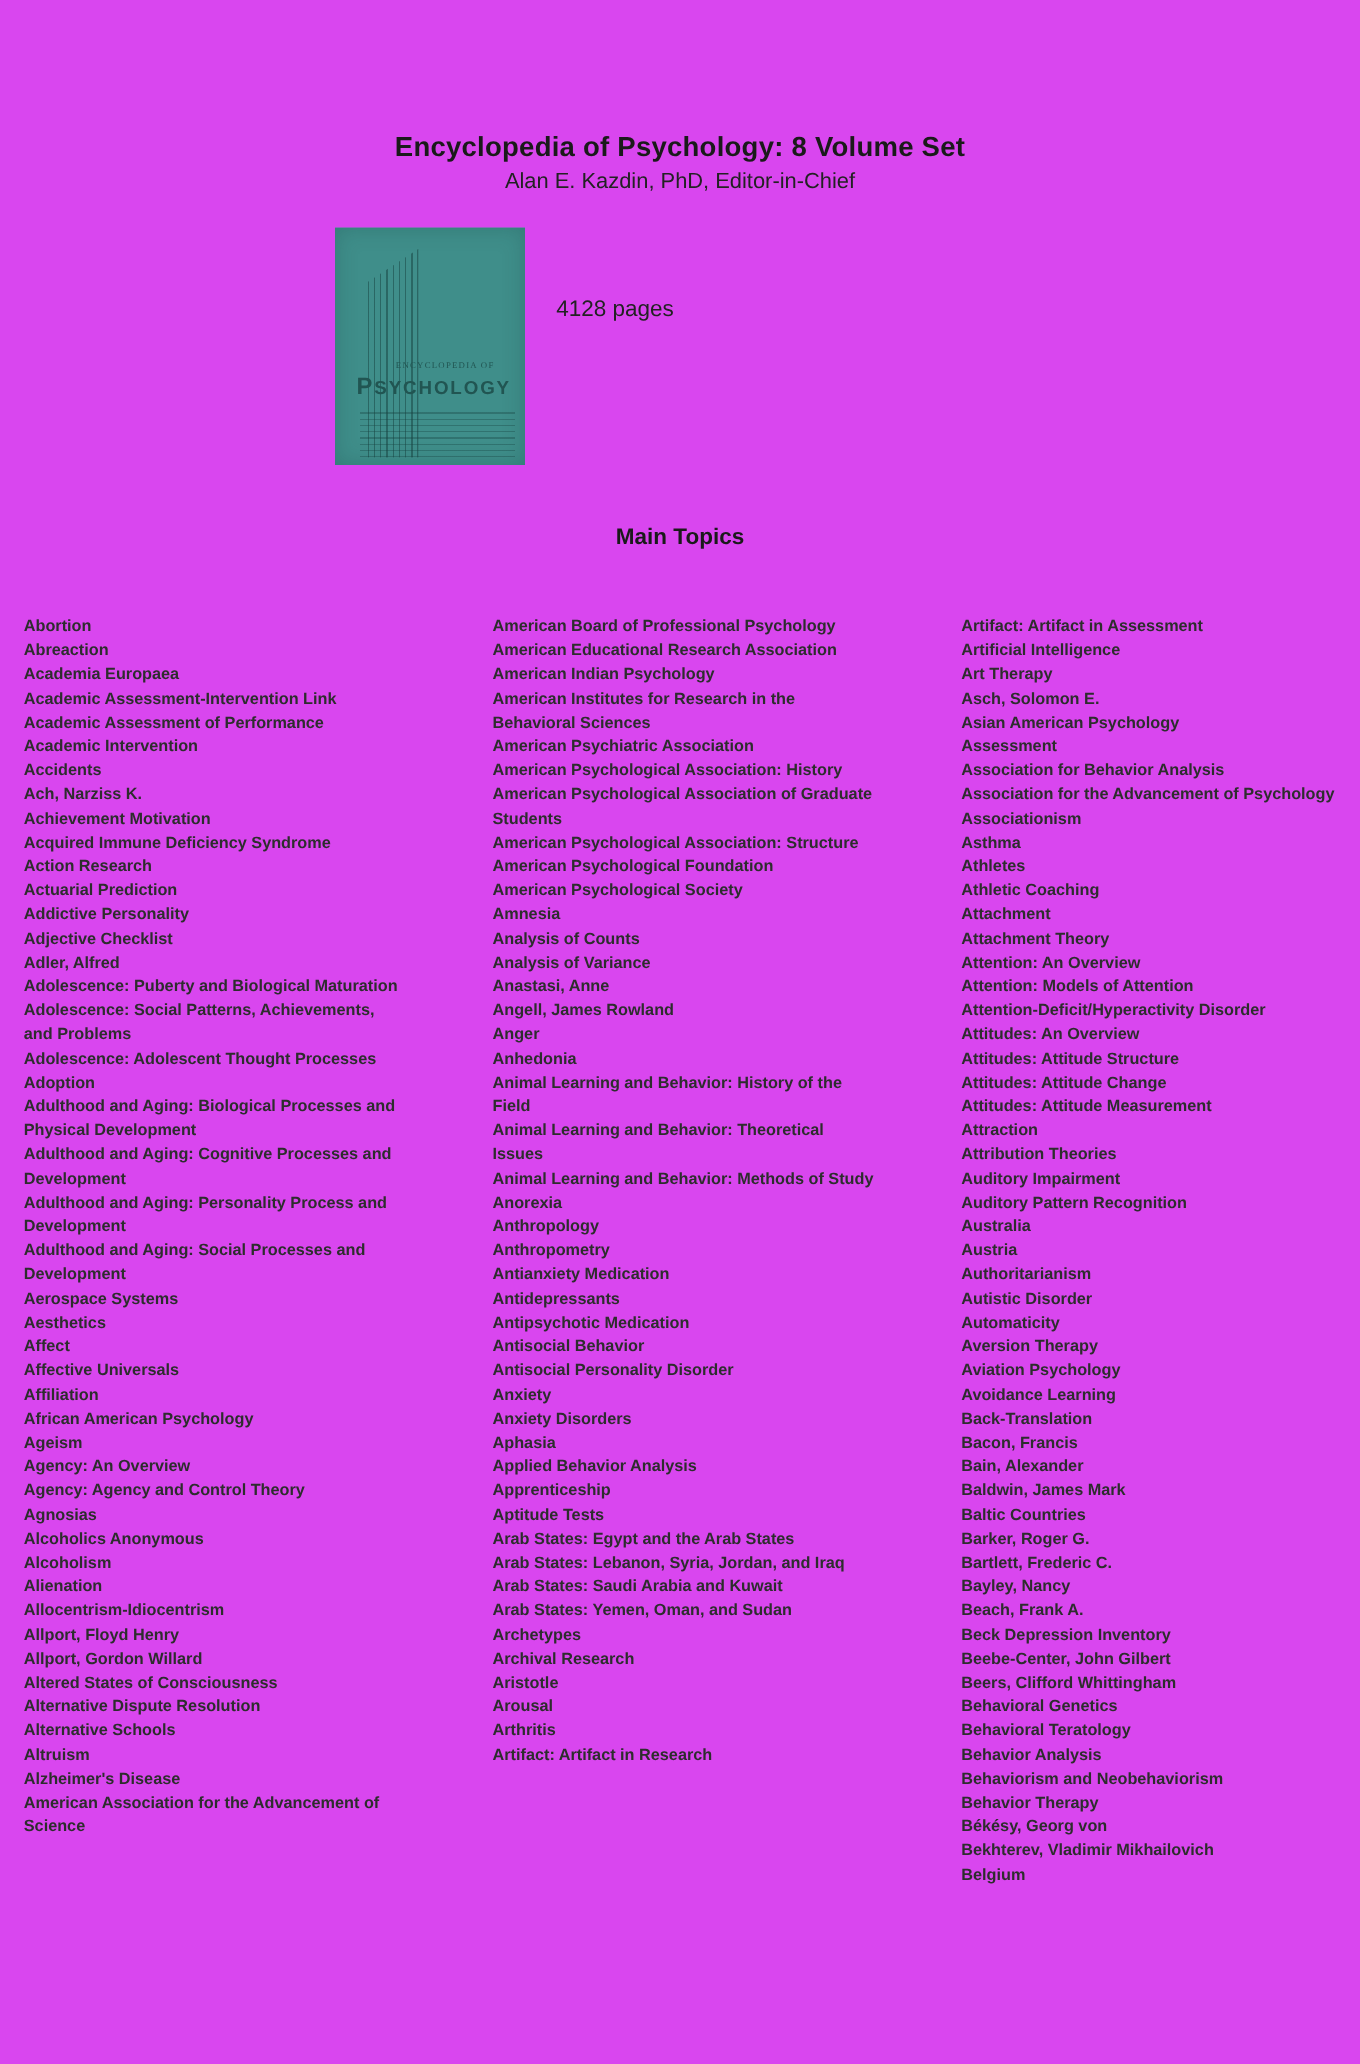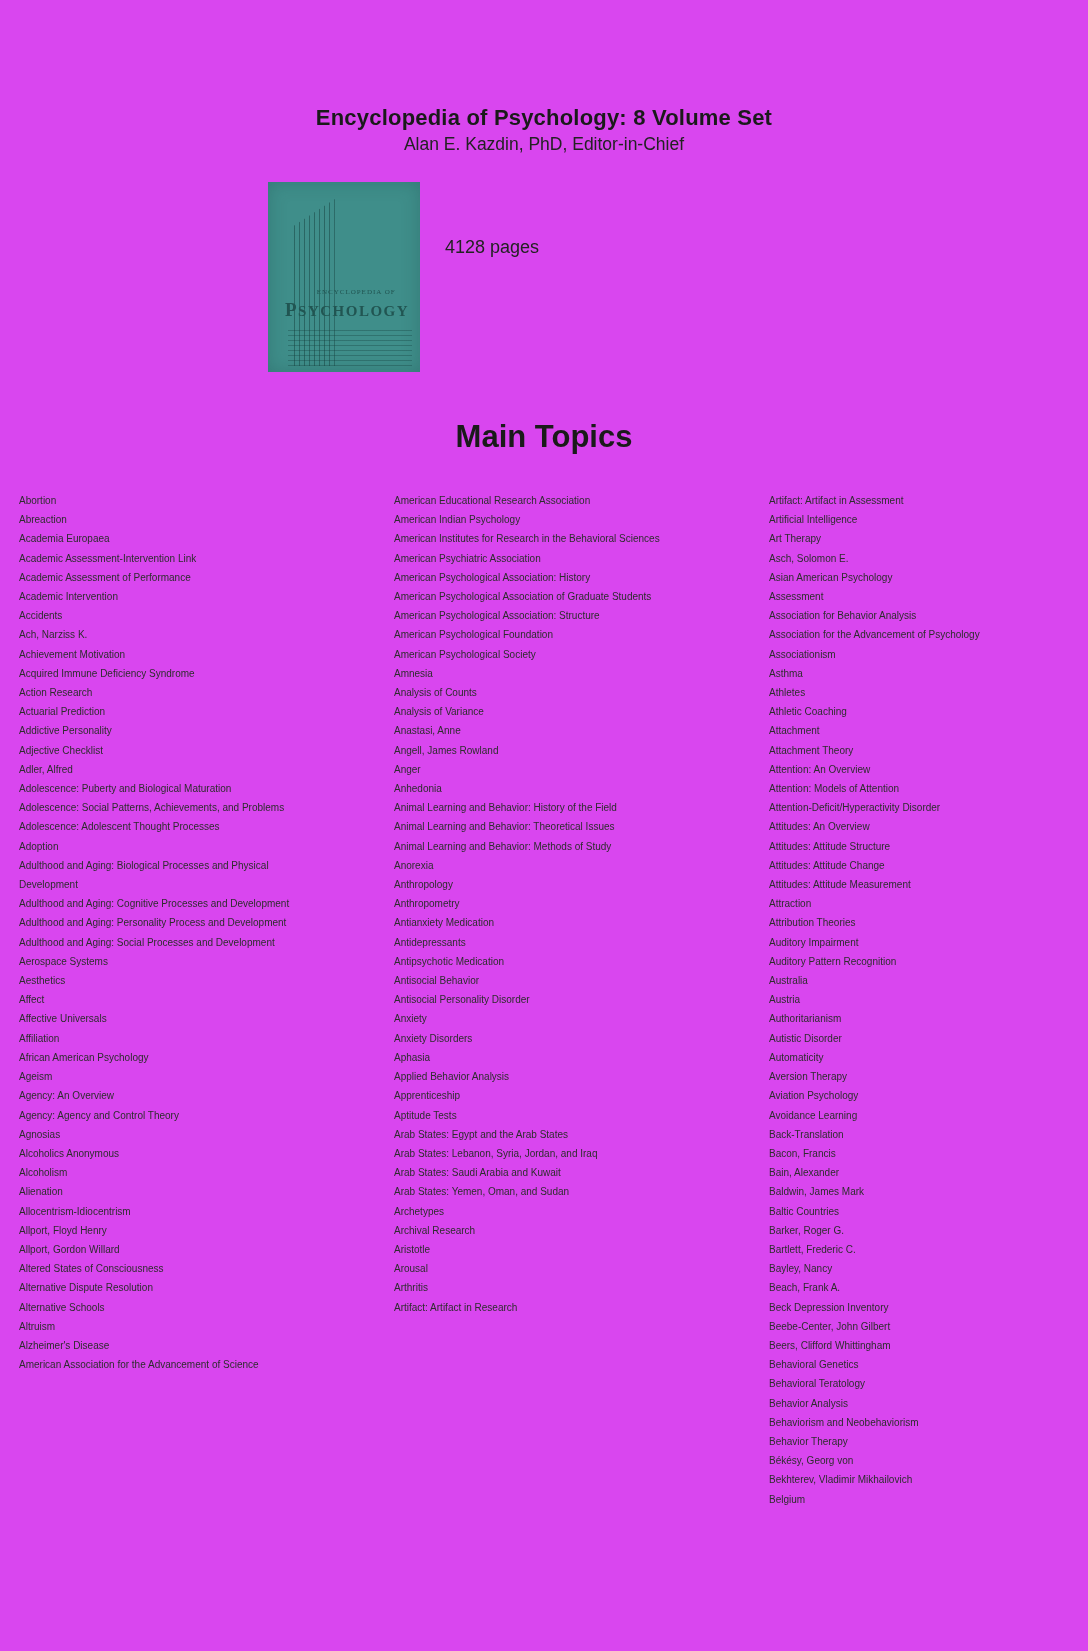--- a/index.html
+++ b/index.html
@@ -56,56 +56,57 @@
     font-family:"Liberation Serif", serif;
     font-size:7px;
     letter-spacing:1px;
     color:#215552;
     white-space:nowrap;
   }
   .cover-title {
     position:absolute;
     top:61.5%; left:6%; right:2%;
     text-align:center;
-    font-family:Liberation Serif, serif;
+    font-family:Liberation Sans, sans-serif;
     font-size:15px;
     font-weight:bold;
     letter-spacing:1.5px;
     color:#215552;
   }
   .cover-title::first-letter { font-size:19px; }
   .pages-label {
     position:absolute;
     left:445px; top:237px;
     font-size:18px;
     color:#222222;
   }
   .section-heading {
     position:absolute;
     top:419px; left:0;
     width:100%;
     text-align:center;
-    font-size:31px;
+    font-size:18px;
     font-weight:bold;
     color:#1a1a1a;
   }
   .topics {
     position:absolute;
     top:491px; left:19px; right:0;
     display:flex;
     align-items:flex-start;
   }
   .topics-col {
     width:375px;
     flex:0 0 375px;
     box-sizing:border-box;
     padding-right:70px;
-    font-size:10px;
+    font-size:13px;
     line-height:19.2px;
     color:#2d2d2d;
+    font-weight:bold;
   }
   .topics-col.last {
     width:319px;
     flex:0 0 319px;
     padding-right:10px;
   }
 </style>
 </head>
 <body>
 
@@ -168,20 +169,21 @@
         <div class="topic-item">Allport, Floyd Henry</div>
         <div class="topic-item">Allport, Gordon Willard</div>
         <div class="topic-item">Altered States of Consciousness</div>
         <div class="topic-item">Alternative Dispute Resolution</div>
         <div class="topic-item">Alternative Schools</div>
         <div class="topic-item">Altruism</div>
         <div class="topic-item">Alzheimer's Disease</div>
         <div class="topic-item">American Association for the Advancement of Science</div>
       </div>
     <div class="topics-col">
+        <div class="topic-item">American Board of Professional Psychology</div>
         <div class="topic-item">American Educational Research Association</div>
         <div class="topic-item">American Indian Psychology</div>
         <div class="topic-item">American Institutes for Research in the Behavioral Sciences</div>
         <div class="topic-item">American Psychiatric Association</div>
         <div class="topic-item">American Psychological Association: History</div>
         <div class="topic-item">American Psychological Association of Graduate Students</div>
         <div class="topic-item">American Psychological Association: Structure</div>
         <div class="topic-item">American Psychological Foundation</div>
         <div class="topic-item">American Psychological Society</div>
         <div class="topic-item">Amnesia</div>

